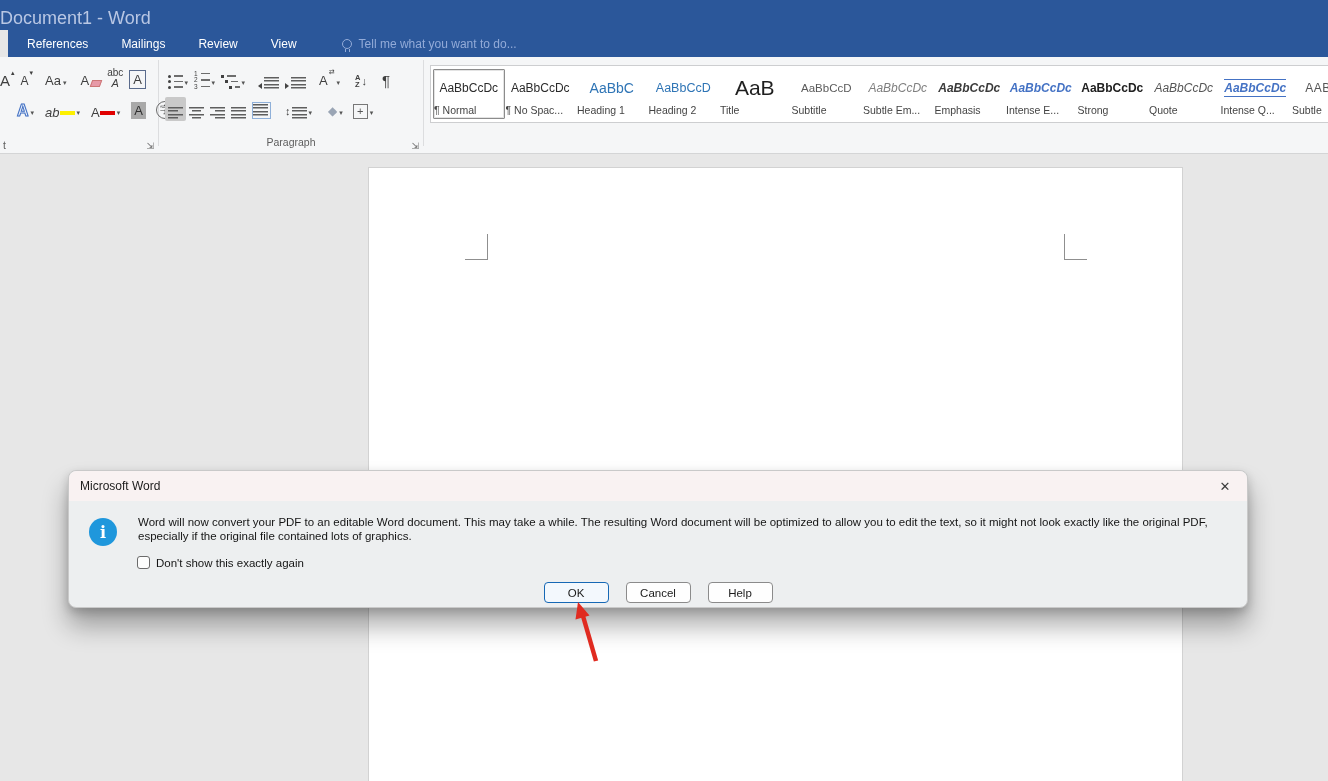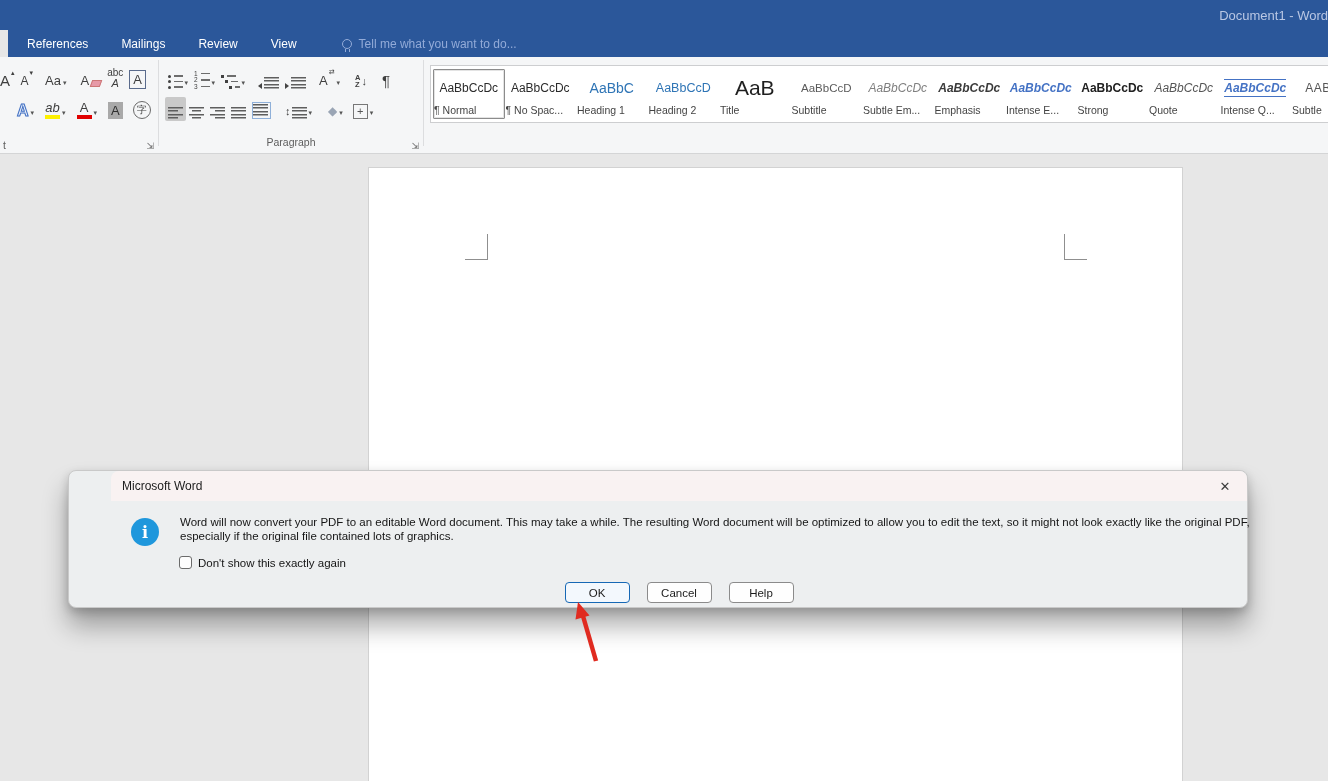--- a/index.html
+++ b/index.html
@@ -1,21 +1,21 @@
 <!DOCTYPE html>
 <html><head>
 <meta charset="utf-8">
 <style>
   * { margin:0; padding:0; box-sizing:border-box; }
   html,body { width:1328px; height:781px; overflow:hidden; font-family:"Liberation Sans", sans-serif; }
   .app { position:relative; width:1328px; height:781px; background:#e7e7e7; }
 
   
   .titlebar { position:absolute; left:0; top:0; width:100%; height:30px; background:#2b579a; }
-  .titlebar .doc-title { position:absolute; left:0; right:0; top:8px; text-align:right; font-size:13px; color:#b9c7e4; }
+  .titlebar .doc-title { position:absolute; left:0; right:0; top:8px; text-align:left; font-size:18px; color:#b9c7e4; }
 
   
   .tabrow { position:absolute; left:8px; top:30px; width:100%; height:27px; background:#2b579a; display:flex; align-items:center; padding-left:17px; }
   .tab { color:#ffffff; font-size:12px; margin-right:29px; padding:4px 2px; cursor:default; }
   .tellme { display:flex; align-items:center; margin-left:14px; color:#93abd8; font-size:12px; }
   .bulb { position:relative; width:10px; height:10px; border:1.4px solid #93abd8; border-radius:50%; margin-right:7px; }
   .bulb::after { content:""; position:absolute; left:2.5px; bottom:-4px; width:3px; height:3px; border-left:1.4px solid #93abd8; border-right:1.4px solid #93abd8; }
 
   
   .ribbon { position:absolute; left:0; top:57px; width:100%; height:97px; background:#f5f6f7; border-bottom:1px solid #d4d5d6; display:flex; }
@@ -30,21 +30,21 @@
   
   .font-group { width:158px; }
   .glyphA { font-size:15px; color:#3f3f3f; }
   .sup { font-size:7px; margin-left:1px; margin-bottom:8px; color:#3f3f3f; }
   .eraser { display:inline-block; width:10px; height:7px; background:#e79aa8; transform:skewX(-20deg); margin-left:2px; margin-bottom:2px; border:1px solid #c77; }
   .stack { display:inline-flex; flex-direction:column; align-items:center; line-height:1; }
   .stack .top { font-size:10px; color:#3f3f3f; }
   .stack .bot { font-size:11px; font-style:italic; color:#3f3f3f; }
   .boxA { border:1px solid #5a6b8c; padding:0 3px; font-size:13px; color:#3f3f3f; line-height:17px; }
   .fx-a { font-size:16px; font-weight:bold; color:#eef3fc; -webkit-text-stroke:1px #4472c4; text-shadow:0 0 1px #4472c4; }
-  .bar-under { display:inline-flex; flex-direction:column; align-items:center; line-height:1;justify-content:flex-end; }
+  .bar-under { display:inline-flex; align-items:center; line-height:1;justify-content:flex-end; }
   .bar-under .g { font-size:13px; color:#3f3f3f; }
   .bar-under .bar { width:15px; height:4px; margin-top:1px; }
   .bar-yellow { background:#fdf000; }
   .bar-red { background:#e00000; }
   .shadeA { background:#a9a9a9; color:#2f2f2f; font-size:13px; padding:0 3px; line-height:17px; }
   .circleZi { width:18px; height:18px; border:1px solid #6a6a6a; border-radius:50%; font-size:10px; color:#3f3f3f; display:inline-flex; align-items:center; justify-content:center; }
 
   
   .ml { display:flex; flex-direction:column; gap:2.5px; }
   .ml .r { display:flex; align-items:center; gap:2.5px; }
@@ -96,21 +96,21 @@
 
   
   .docarea { position:absolute; left:0; top:154px; width:100%; height:627px; background:#e7e7e7; }
   .page { position:absolute; left:368px; top:13px; width:815px; height:614px; background:#ffffff; border:1px solid #d2d2d2; border-bottom:none; }
   .crop-mark { position:absolute; width:23px; height:26px; }
   .crop-left { left:96px; top:66px; border-right:1px solid #8f8f8f; border-bottom:1px solid #8f8f8f; }
   .crop-right { left:695px; top:66px; border-left:1px solid #8f8f8f; border-bottom:1px solid #8f8f8f; }
 
   
   .dialog { position:absolute; left:68px; top:470px; width:1180px; height:138px; border-radius:8px; background:#edeff0;
-            box-shadow:0 18px 26px rgba(0,0,0,.32), 0 4px 10px rgba(0,0,0,.18); border:1px solid #c9c9c9;padding-left:42px; }
+            box-shadow:0 18px 26px rgba(0,0,0,.32), 0 4px 10px rgba(0,0,0,.18); border:1px solid #c9c9c9; }
   .dlg-titlebar { height:30px; background:#f9f2f2; border-radius:8px 8px 0 0; display:flex; align-items:center; padding-left:11px; }
   .dlg-title { font-size:12px; color:#1b1b1b; }
   .dlg-close { position:absolute; top:4px; right:10px; width:24px; height:22px; display:flex; align-items:center; justify-content:center; font-size:13px; color:#3c3c3c; cursor:default; }
   .dlg-body { position:relative; height:107px; }
   .info-icon { position:absolute; left:20px; top:17px; width:28px; height:28px; border-radius:50%; background:#1f97dc; color:#ffffff;
                display:flex; align-items:center; justify-content:center; font-size:16px; font-weight:bold; font-family:"DejaVu Serif", serif; }
   .dlg-msg { position:absolute; left:69px; top:14px; width:1098px; font-size:11.5px; line-height:14px; color:#151515; }
   .dlg-checkrow { position:absolute; left:68px; top:55px; display:flex; align-items:center; }
   .checkbox { width:13px; height:13px; background:#fdfdfd; border:1px solid #6b6b6b; border-radius:3px; margin-right:6px; }
   .checklabel { font-size:11.5px; color:#151515; }

